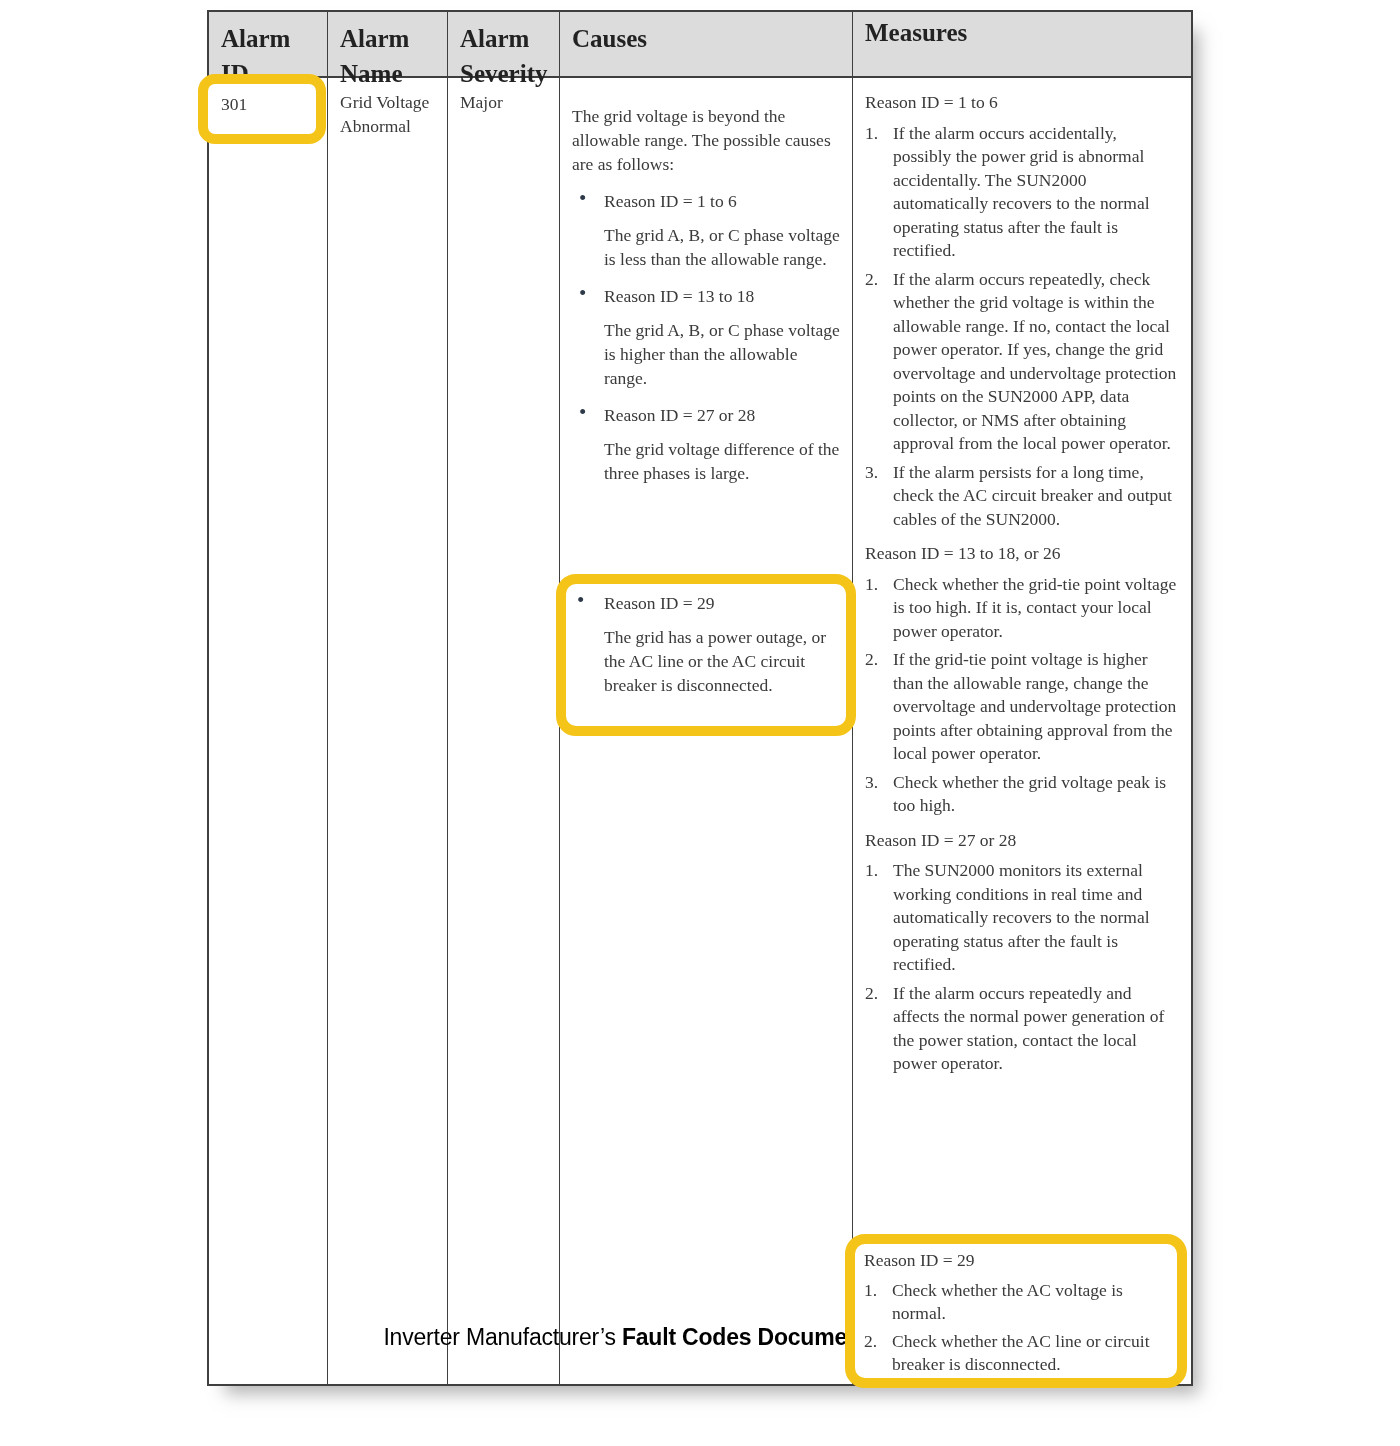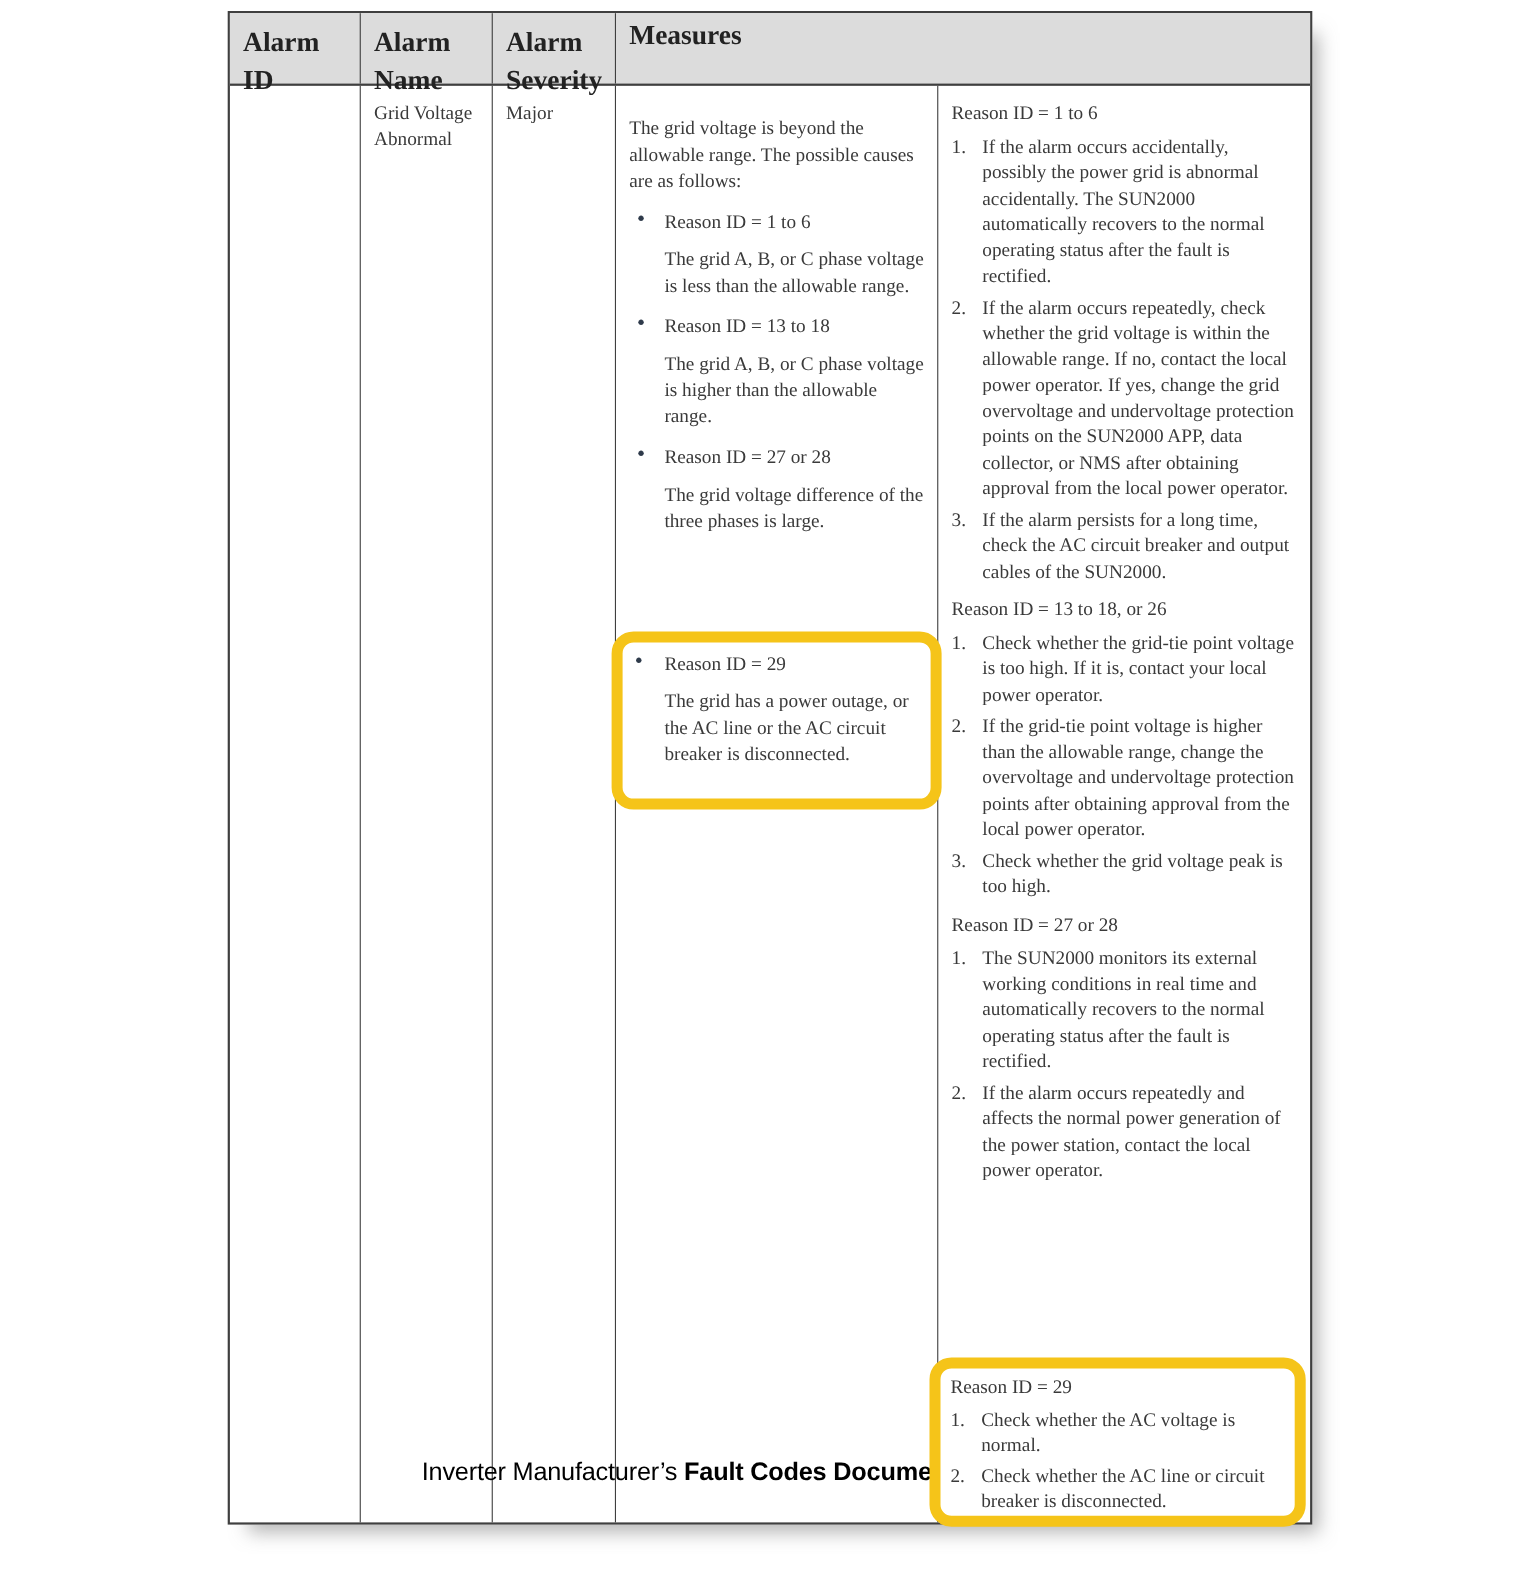--- a/index.html
+++ b/index.html
@@ -91,20 +91,21 @@
 </head>
 <body>
 
 <div class="page">
 
   <div class="ftable">
     <div class="thead">
       <div class="th w-id">Alarm ID</div>
       <div class="th w-nm">Alarm Name</div>
       <div class="th w-sv">Alarm Severity</div>
+      <div class="th w-cs">Causes</div>
       <div class="th w-ms">Measures</div>
     </div>
 
     <div class="tbody">
       <div class="td w-id"></div>
 
       <div class="td w-nm">
         <span>Grid Voltage Abnormal</span>
       </div>
 
@@ -182,20 +183,23 @@
             <div class="step">
               <span class="num"></span>
               <span class="txt">If the alarm occurs repeatedly and affects the normal power generation of the power station, contact the local power operator.</span>
             </div>
           </div>
         </div>
       </div>
     </div>
   </div>
 
+  <div class="hl" id="hl-alarm-id">
+    <span class="hl-val">301</span>
+  </div>
 
   <div class="hl" id="hl-causes">
     <div class="bullet">
       <span class="dot"></span>
       <div class="b-title">Reason ID = 29</div>
       <div class="b-body">The grid has a power outage, or the AC line or the AC circuit breaker is disconnected.</div>
     </div>
   </div>
 
   <div class="hl" id="hl-measures">

